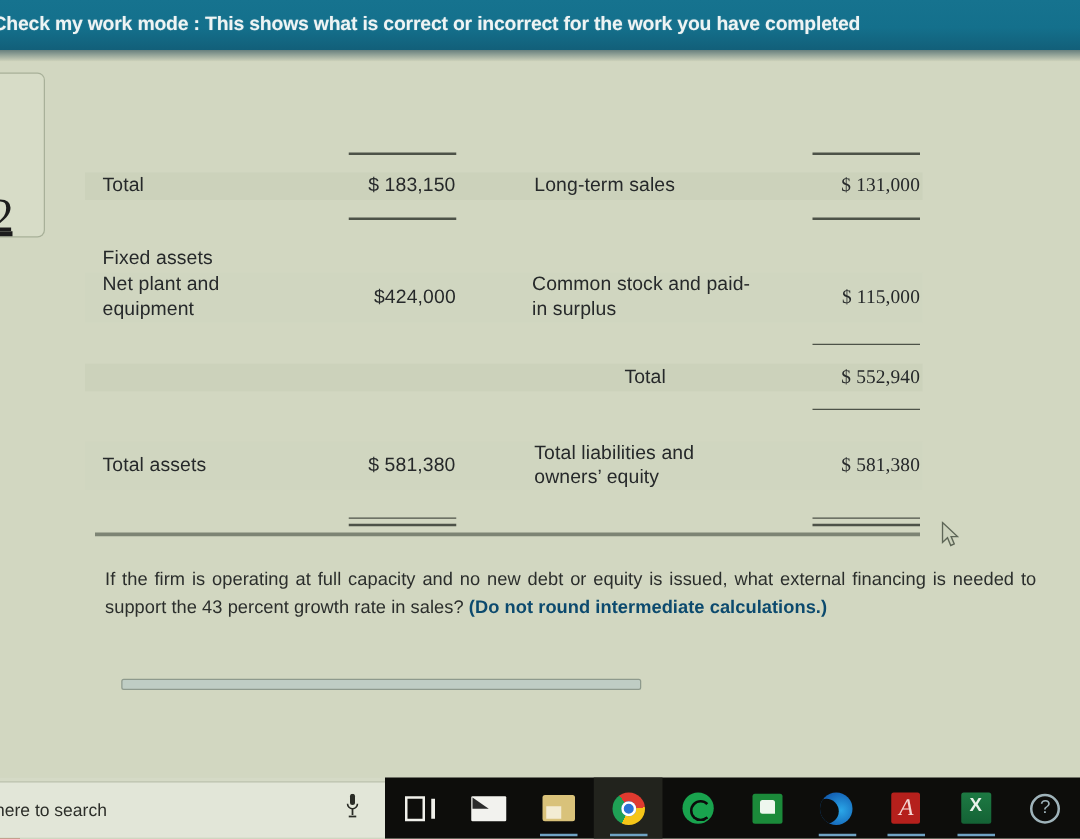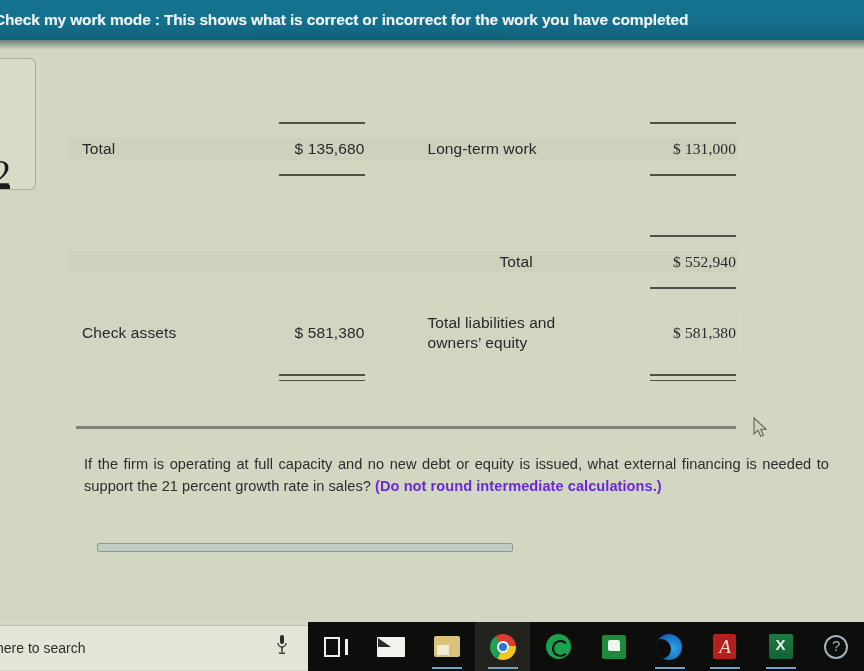--- a/index.html
+++ b/index.html
@@ -136,21 +136,21 @@
   .question {
     position: absolute;
     left: 84px; top: 405px;
     width: 745px;
     font-size: 14.6px;
     line-height: 1.48;
     color: #2b2e2c;
     text-align: justify;
     letter-spacing: .05px;
   }
-  .question b { font-weight: bold; color: #6d28d9; }
+  .question b { font-weight: bold; color: #0c4a6e; }
 
   
   .answer-bar {
     position: absolute;
     left: 97px; top: 494px;
     width: 416px; height: 9px;
     background: #bfcdc4;
     border: 1px solid #8e9a8d;
     border-radius: 2px;
   }
@@ -441,44 +441,51 @@
           </div>
         <div class="c-label2"></div>
         <div class="rule-cell2">
             <div class="rule"></div>
           </div>
       </div>
       <div class="spacer-4"></div>
 
       <div class="fin-row band">
         <div class="c-label txt">Total</div>
-        <div class="c-value txt">$ 135,680</div>
-        <div class="c-label2 txt">Long-term work</div>
+        <div class="c-value txt">$ 183,150</div>
+        <div class="c-label2 txt">Long-term sales</div>
         <div class="c-value2 txt">$ 131,000</div>
       </div>
 
       <div class="spacer-4"></div>
 
       <div class="fin-row">
         <div class="c-label"></div>
         <div class="rule-cell">
             <div class="rule"></div>
           </div>
         <div class="c-label2"></div>
         <div class="rule-cell2">
             <div class="rule"></div>
           </div>
       </div>
       <div class="spacer-10"></div>
 
       <div class="fin-row">
+        <div class="c-label txt">Fixed assets</div>
         <div class="c-value txt"></div>
         <div class="c-value2 txt"></div>
       </div>
 
+      <div class="fin-row band2">
+        <div class="c-label txt indent1">Net plant and equipment</div>
+        <div class="c-value txt">$424,000</div>
+        <div class="c-label2 txt indent1">Common stock and paid-in surplus</div>
+        <div class="c-value2 txt">$ 115,000</div>
+      </div>
 
 
       <div class="spacer-7"></div>
 
       <div class="fin-row">
         <div class="c-label"></div>
         <div class="rule-cell"></div>
         <div class="c-label2"></div>
         <div class="rule-cell2">
             <div class="rule"></div>
@@ -498,21 +505,21 @@
         <div class="c-label"></div>
         <div class="rule-cell"></div>
         <div class="c-label2"></div>
         <div class="rule-cell2">
             <div class="rule"></div>
           </div>
       </div>
       <div class="spacer-14"></div>
 
       <div class="fin-row band2">
-        <div class="c-label txt indent1">Check assets</div>
+        <div class="c-label txt indent1">Total assets</div>
         <div class="c-value txt">$ 581,380</div>
         <div class="c-label2 txt">Total liabilities and owners’ equity</div>
         <div class="c-value2 txt">$ 581,380</div>
       </div>
 
       <div class="spacer-14"></div>
 
       <div class="fin-row">
         <div class="c-label"></div>
         <div class="rule-cell">
@@ -523,21 +530,21 @@
         <div class="rule-cell2">
           <div class="rule"></div>
           <div class="rule dbl-rule" style="width:86px;margin-left:auto;"></div>
         </div>
       </div>
     </div>
 
     <div class="thick-divider"></div>
 
     <div class="question">
-      <span>If the firm is operating at full capacity and no new debt or equity is issued, what external financing is needed to support the 21 percent growth rate in sales? </span><b>(Do not round intermediate calculations.)</b>
+      <span>If the firm is operating at full capacity and no new debt or equity is issued, what external financing is needed to support the 43 percent growth rate in sales? </span><b>(Do not round intermediate calculations.)</b>
     </div>
 
     <div class="answer-bar"></div>
 
     <div class="nav">
       <span class="chev">❮</span>
       <span class="prev-link">Prev</span>
       <span class="counter">
         <span class="num">12</span>
         <span class="of">of</span>

